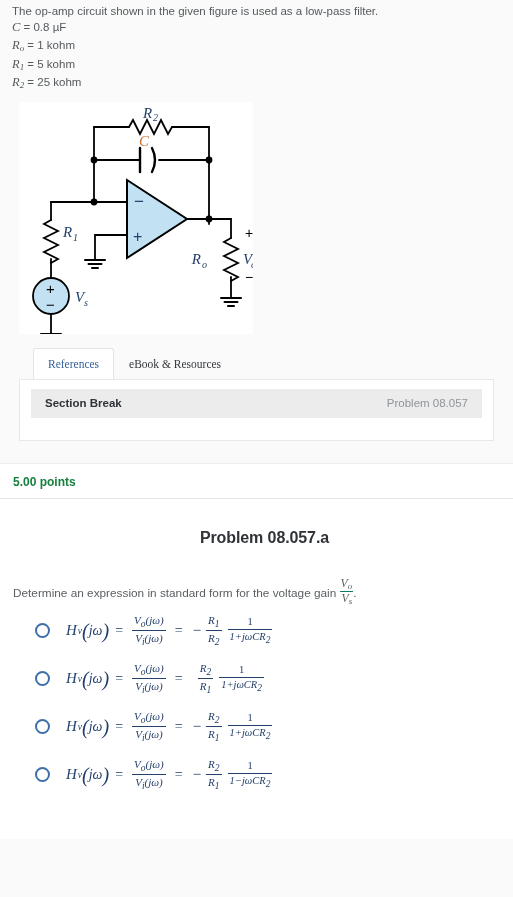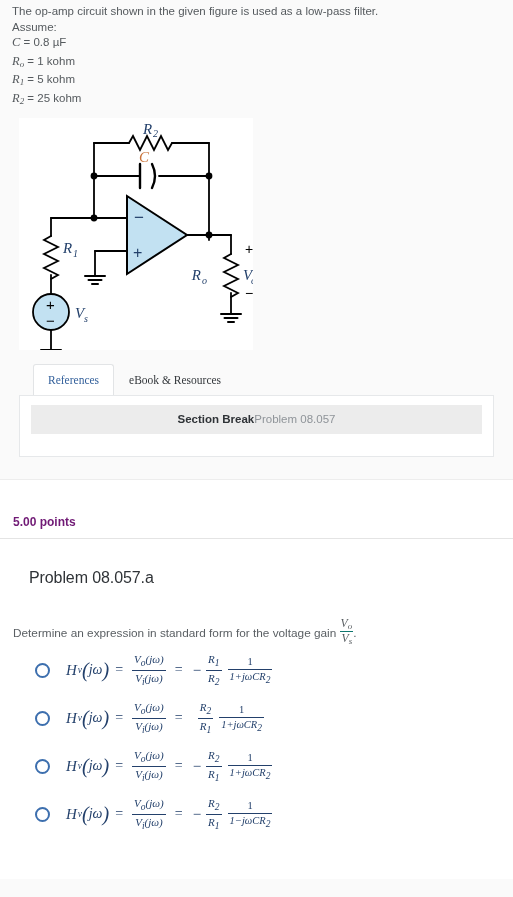--- a/index.html
+++ b/index.html
@@ -76,21 +76,21 @@
     border: 1px solid #e6e8ea;
     padding: 9px 0 22px 0;
     box-sizing: border-box;
   }
   .section-row {
     margin: 0 11px;
     background: #ececec;
     height: 29px;
     display: flex;
     align-items: center;
-    justify-content: center;
+    justify-content: space-between;
     padding: 0 14px;
     box-sizing: border-box;
   }
   .section-title {
     font-size: 11.5px;
     font-weight: bold;
     color: #2f3337;
   }
   .section-ref {
     font-size: 11.5px;
@@ -106,37 +106,37 @@
     padding: 10px 13px 8px 13px;
   }
   .value-label {
     font-size: 10px;
     color: #9a9ea2;
     line-height: 13px;
   }
   .value-points {
     font-size: 12px;
     font-weight: bold;
-    color: #701a75;
+    color: #15803d;
     line-height: 16px;
-    margin-top: 24px;
   }
 
   
   .question-area {
     background: #ffffff;
     padding: 30px 13px 10px 13px;
     min-height: 300px;
   }
   .problem-heading {
     font-size: 16px;
-    font-weight: normal;
+    font-weight: bold;
     color: #2f3337;
     margin: 0 0 30px 16px;
     letter-spacing: -0.1px;
+    text-align: center;
   }
   .question-text {
     font-size: 11.8px;
     color: #5a5f63;
     line-height: 18px;
   }
 
   
   .frac {
     display: inline-block;
@@ -207,21 +207,20 @@
     padding: 0 2px 1px 2px;
   }
   .eq .fr .d { display: block; padding: 1px 2px 0 2px; }
   .eq .fr.wide { font-size: 10.5px; }
 </style>
 </head>
 <body>
 
 <div class="statement">
   <div class="line">The op-amp circuit shown in the given figure is used as a low-pass filter.</div>
-  <div class="line">Assume:</div>
 
   <div class="line">
     <span class="mvar">C</span><span class="msub"></span>
     <span>= 0.8 µF</span>
   </div>
   <div class="line">
     <span class="mvar">R</span><span class="msub">o</span>
     <span>= 1 kohm</span>
   </div>
   <div class="line">

